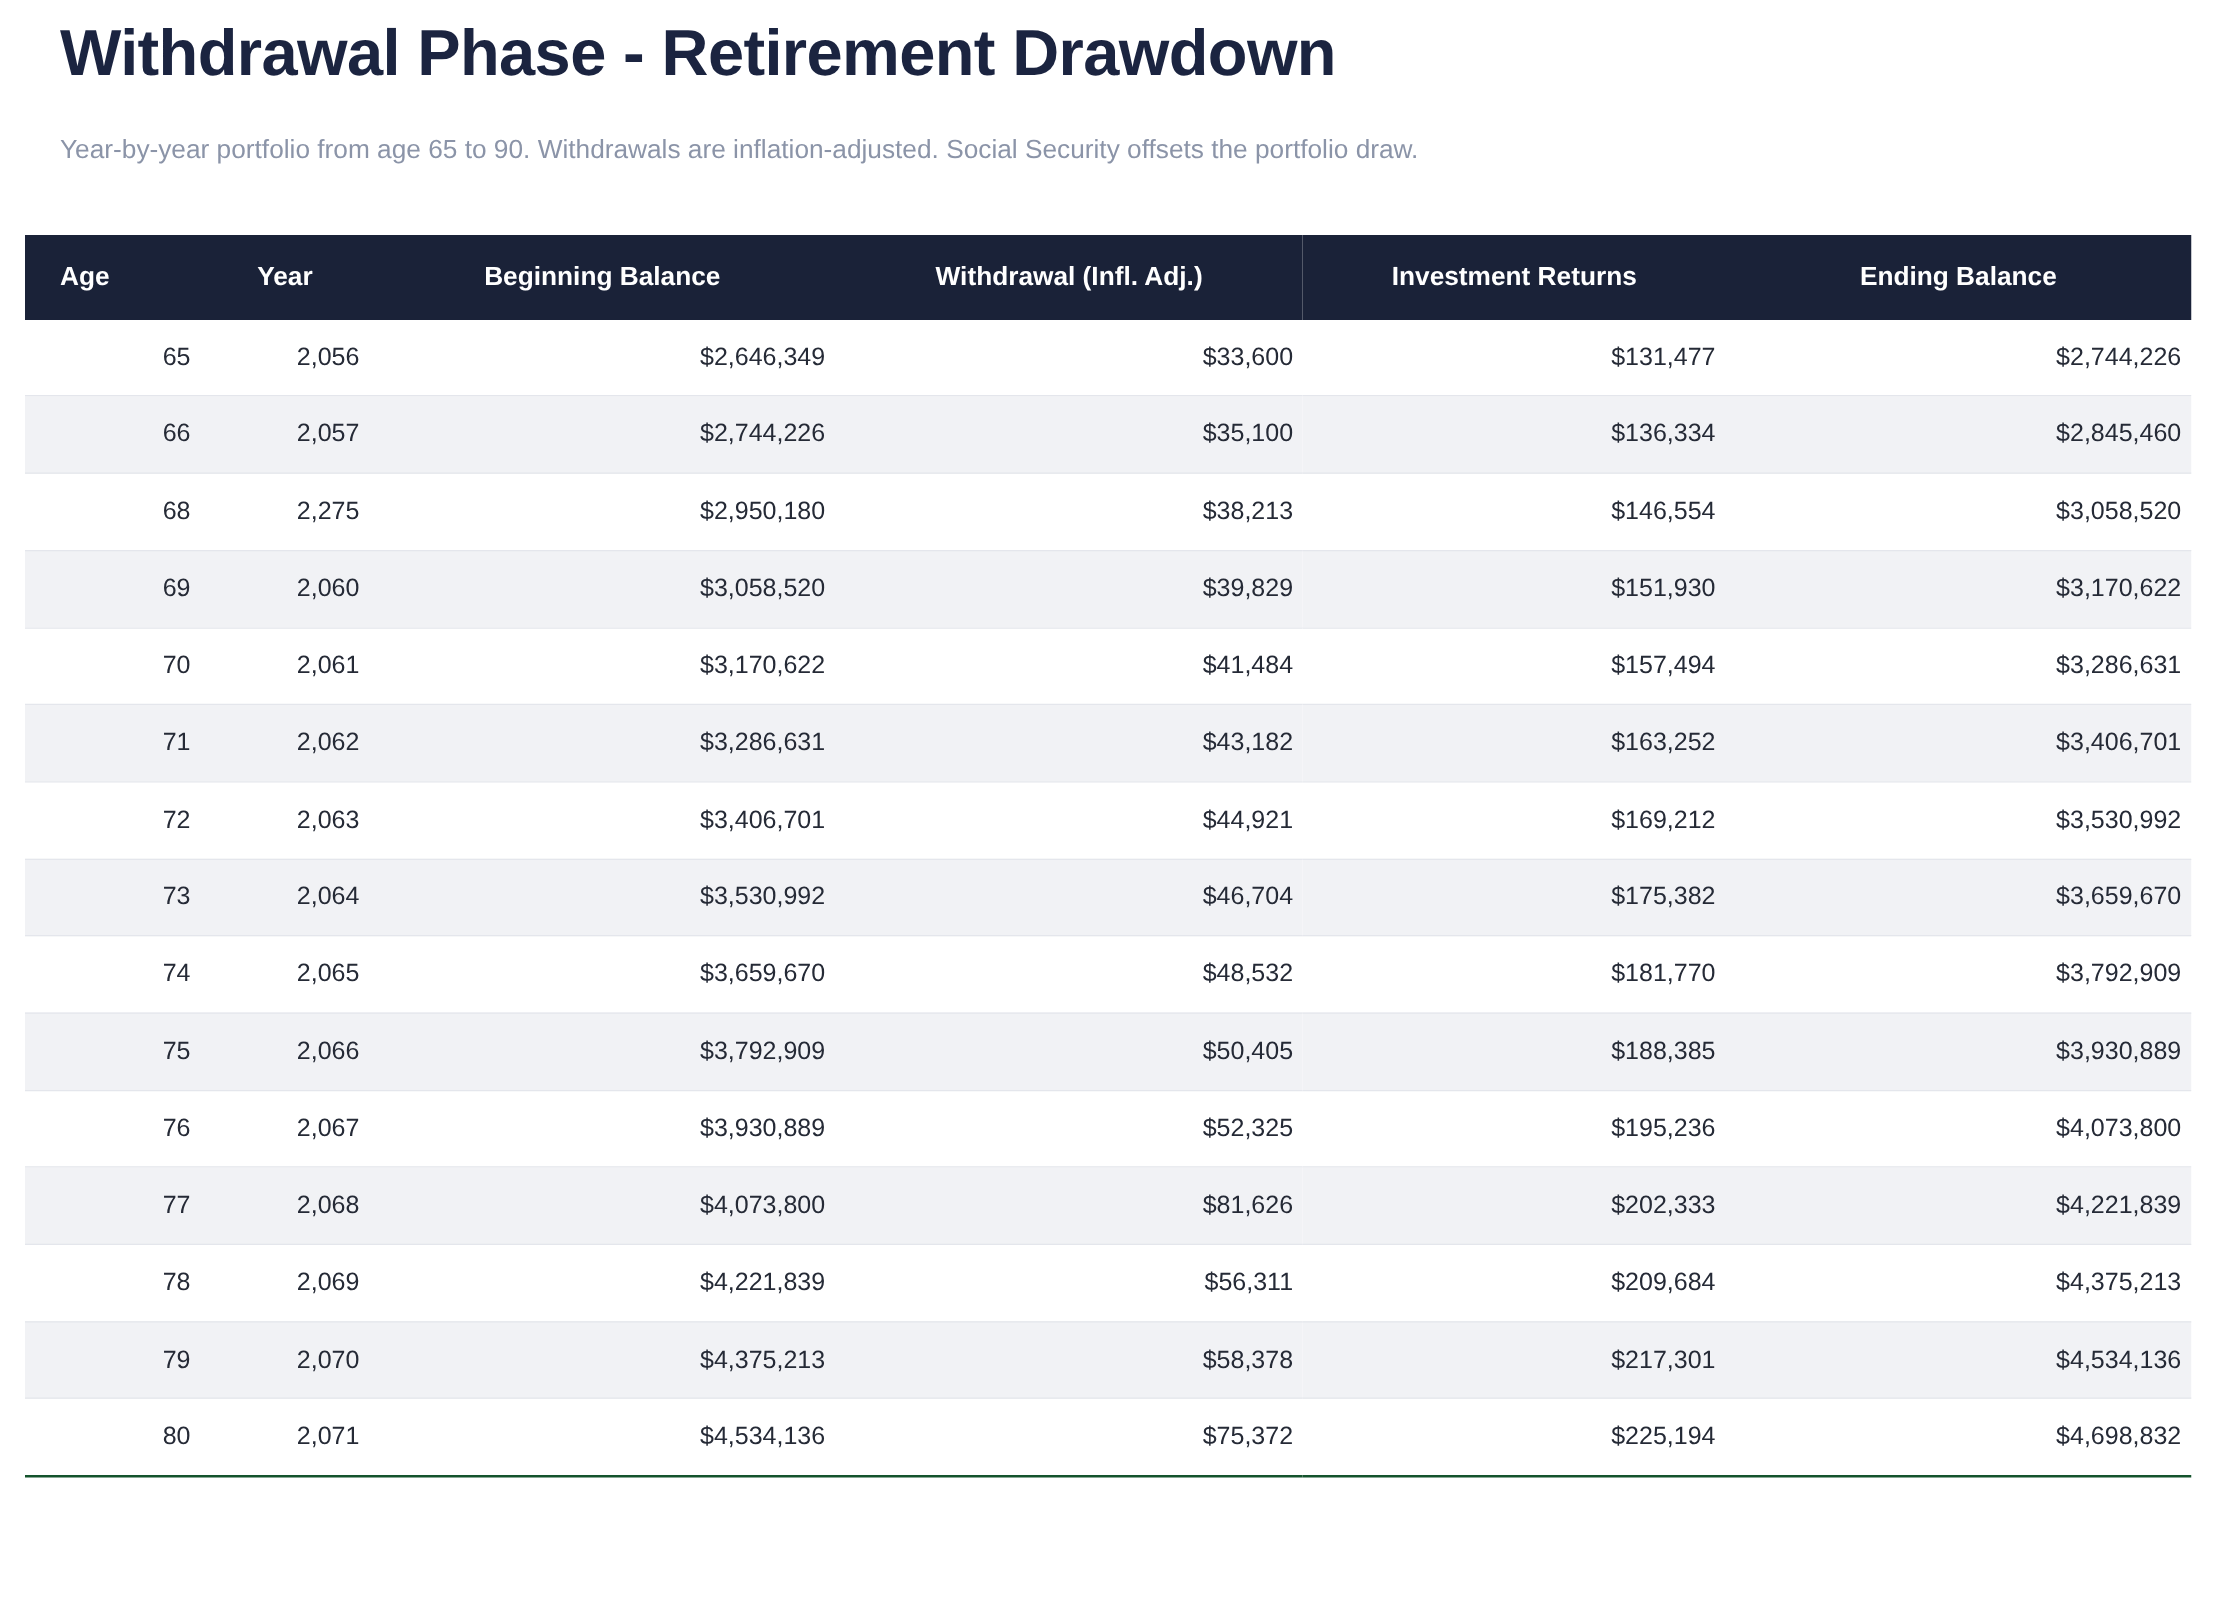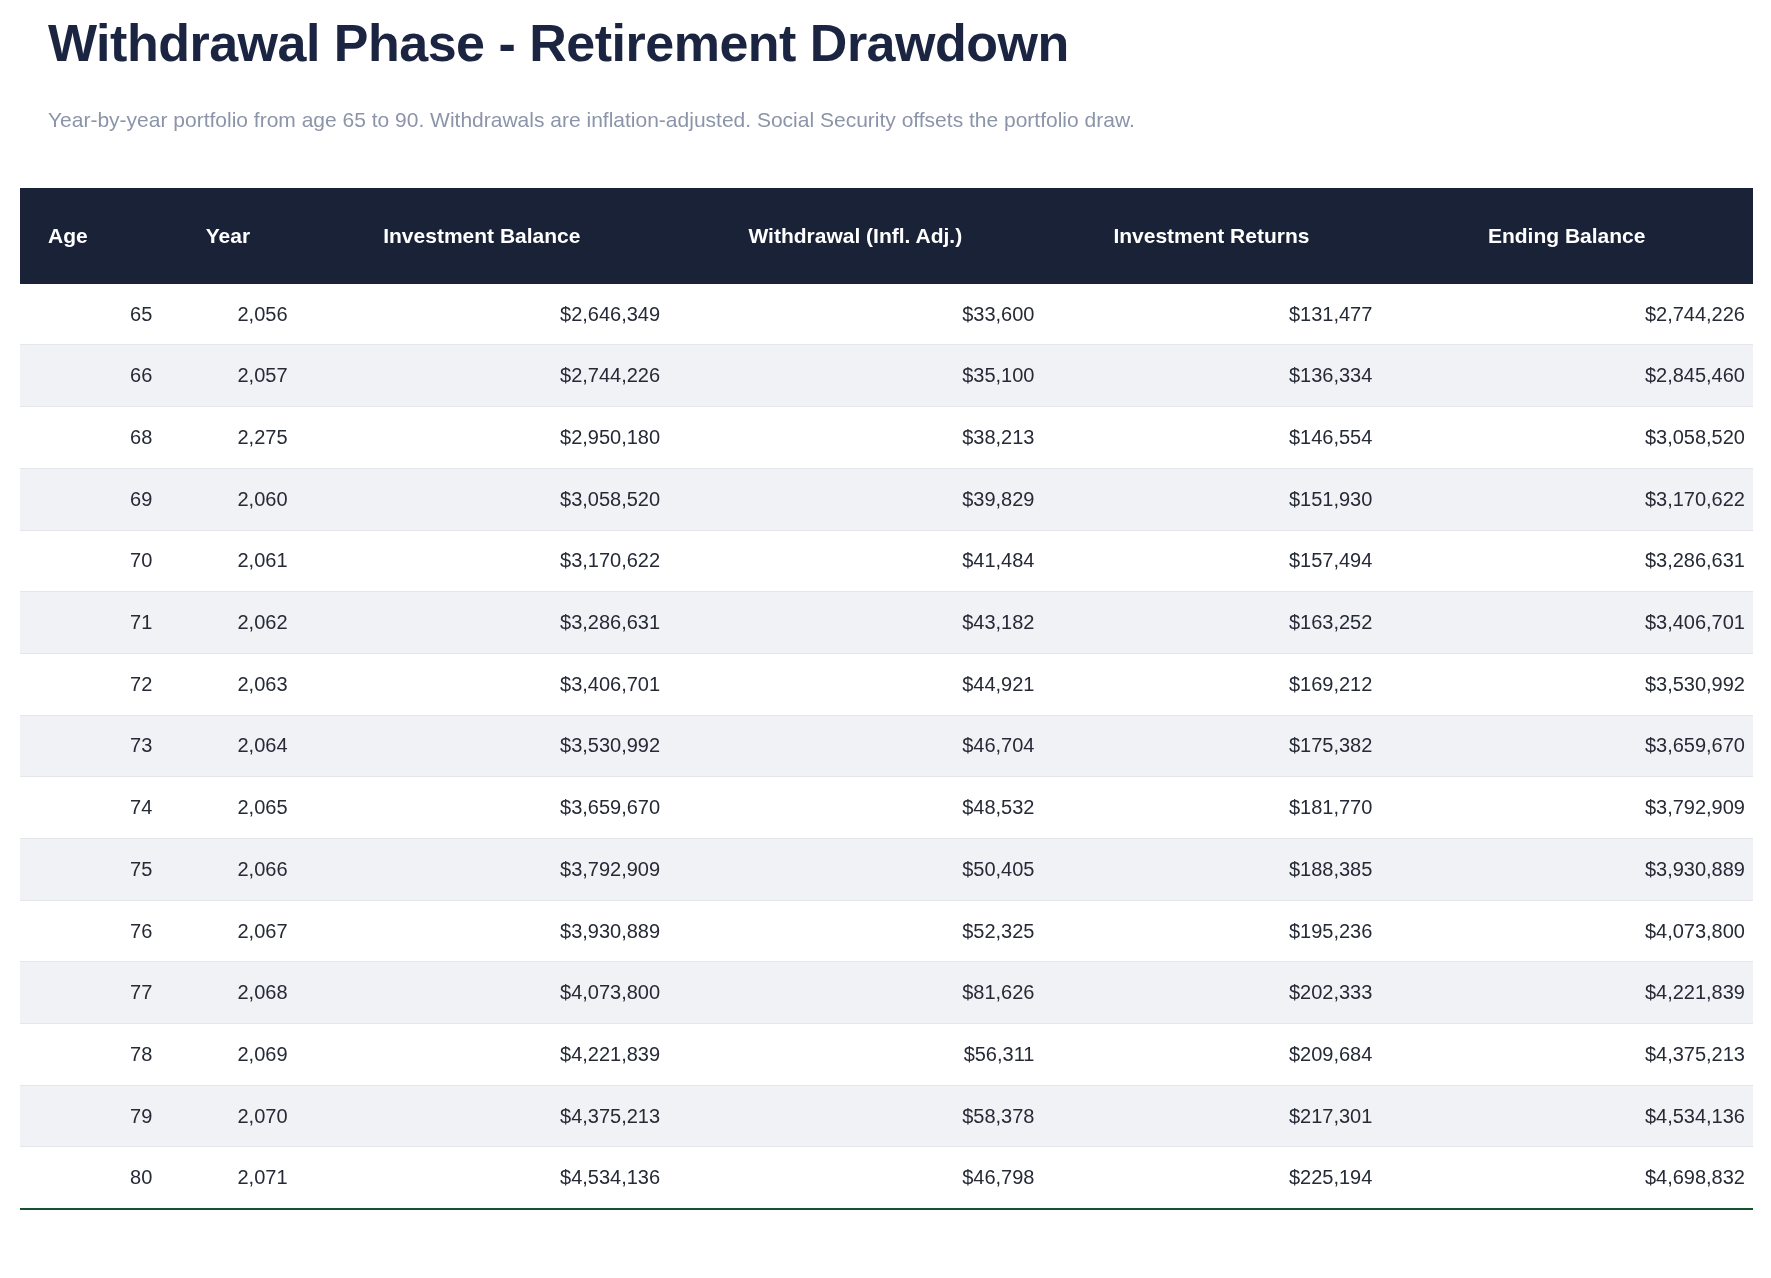--- a/index.html
+++ b/index.html
@@ -37,21 +37,21 @@
   col.c-year { width: 7.8%; }
   col.c-beg  { width: 21.5%; }
   col.c-wd   { width: 21.6%; }
   col.c-ret  { width: 19.5%; }
   col.c-end  { width: 21.5%; }
   thead th {
     background: var(--header-bg, #1a2238);
     color: #ffffff;
     font-weight: 700;
     font-size: 21px;
-    height: 96px;
+    height: 68px;
     text-align: center;
     padding: 0;
   }
   thead th.first {
     text-align: left;
     padding-left: 28px;
   }
   tbody td {
     font-size: 20px;
     color: var(--body-text, #252a36);
@@ -81,21 +81,21 @@
         <col class="c-year">
         <col class="c-beg">
       <col class="c-wd">
         <col class="c-ret">
         <col class="c-end">
     </colgroup>
     <thead>
       <tr>
         <th class="first">Age</th>
         <th>Year</th>
-        <th>Investment Balance</th>
+        <th>Beginning Balance</th>
         <th>Withdrawal (Infl. Adj.)</th>
         <th>Investment Returns</th>
         <th>Ending Balance</th>
       </tr>
     </thead>
     <tbody id="table-body">
         <tr>
           <td>65</td>
           <td>2,056</td>
           <td>$2,646,349</td>
@@ -204,19 +204,19 @@
           <td>2,070</td>
           <td>$4,375,213</td>
           <td>$58,378</td>
           <td>$217,301</td>
           <td>$4,534,136</td>
         </tr>
         <tr>
           <td>80</td>
           <td>2,071</td>
           <td>$4,534,136</td>
-          <td>$46,798</td>
+          <td>$75,372</td>
           <td>$225,194</td>
           <td>$4,698,832</td>
         </tr>
       </tbody>
   </table>
 </main>
 
 </body></html>

